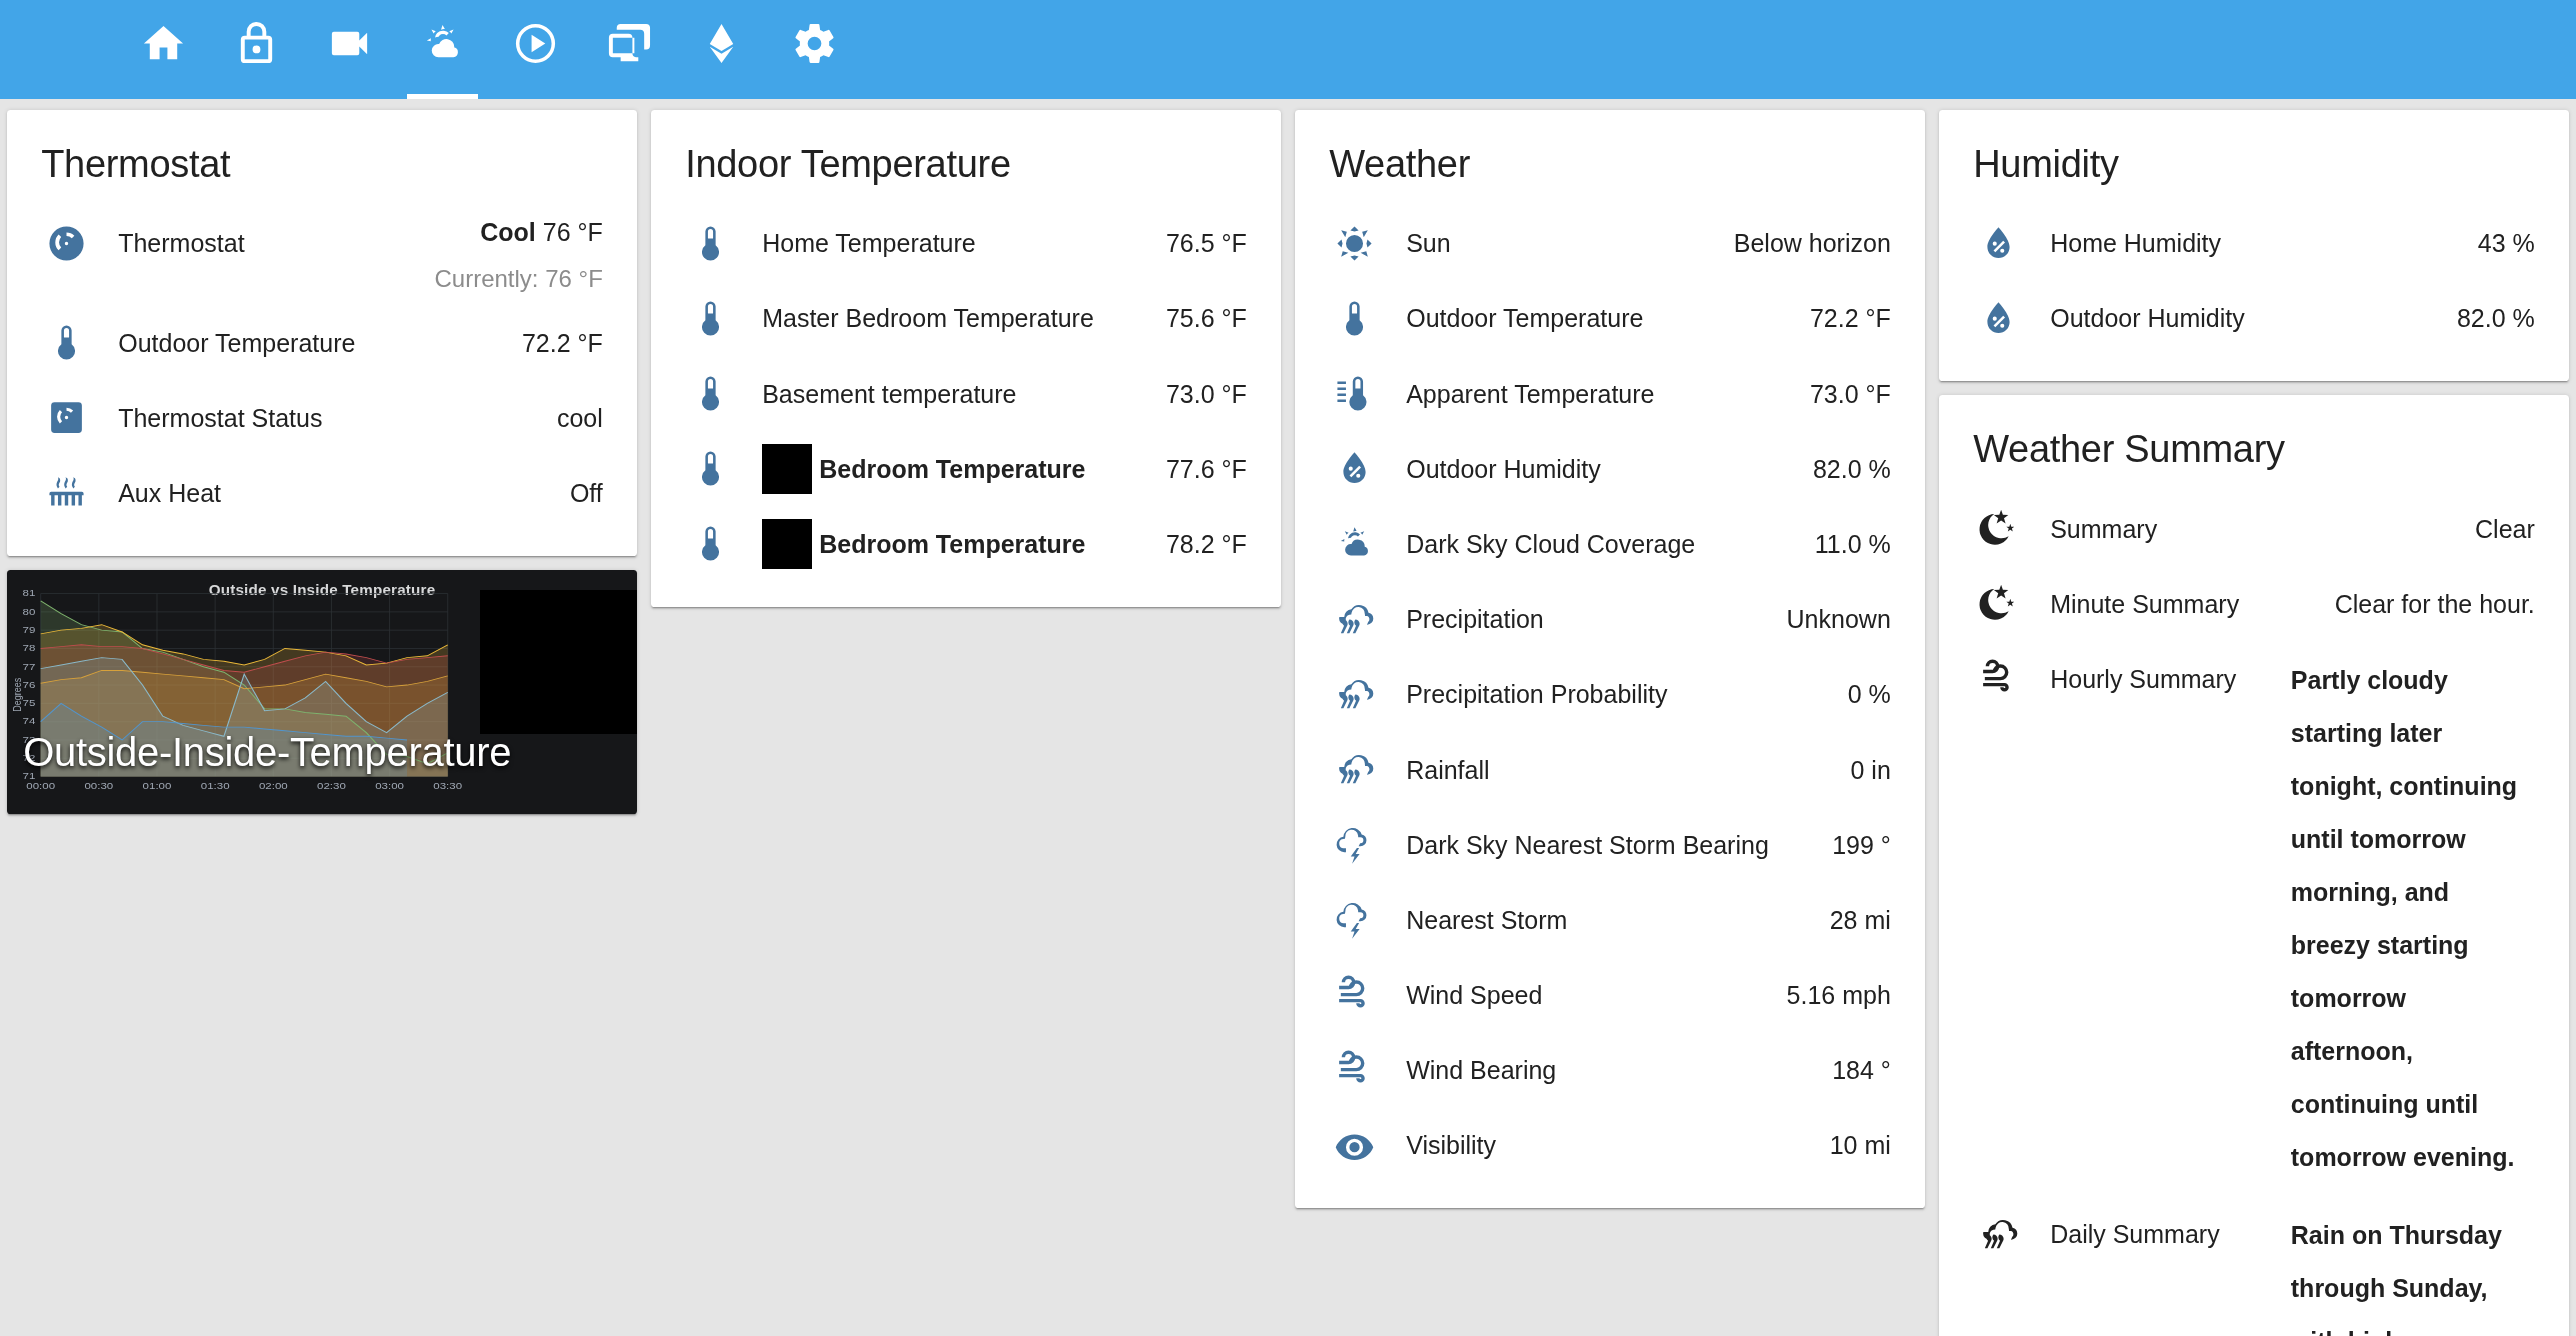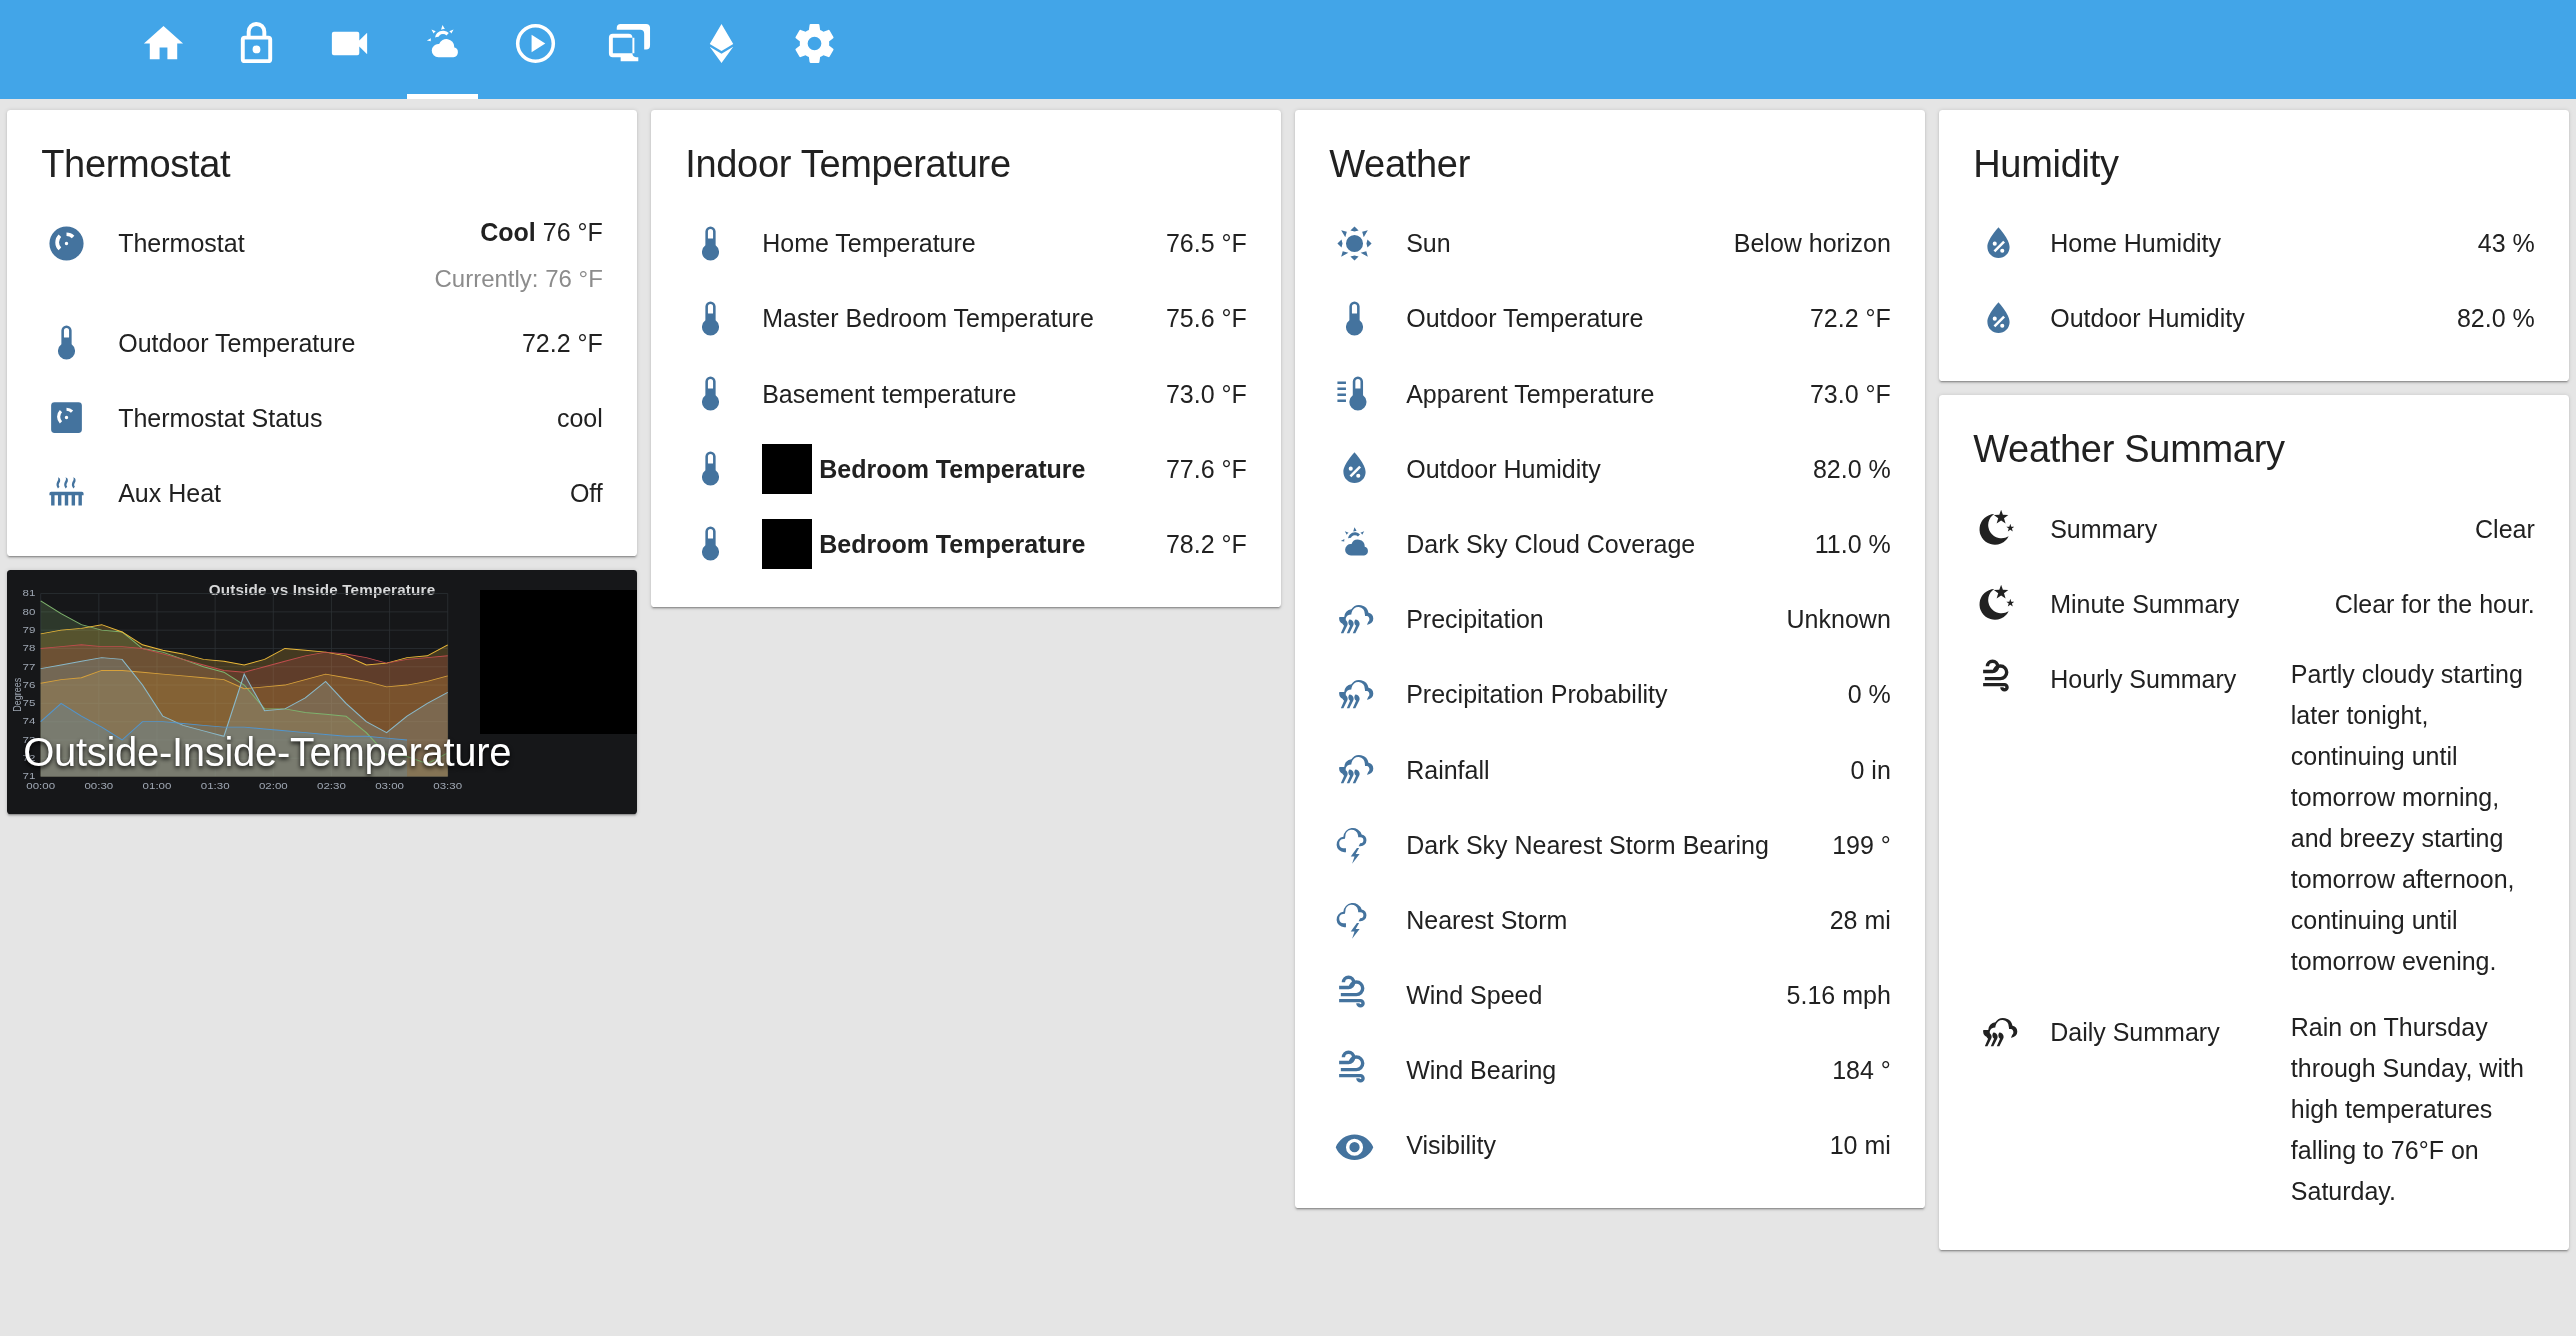--- a/index.html
+++ b/index.html
@@ -87,21 +87,22 @@
   .row-value {
     font-size: 25px;
     color: #212121;
     line-height: 50px;
     white-space: nowrap;
     padding-left: 16px;
   }
   .row-value.wrap {
     white-space: normal;
     max-width: 260px;
-    line-height: 41px;
+    line-height: 53px;
+    font-weight: bold;
   }
 
   
   .climate-value { text-align: right; line-height: 1.15; padding-left: 16px;}
   .climate-value .line1 { font-size: 25px; color: #212121; }
   .climate-value .line1 b { font-weight: 700; }
   .climate-value .line2 { font-size: 24px; color: #8c8c8c; margin-top: 18px;}
 
   
   .redact {

